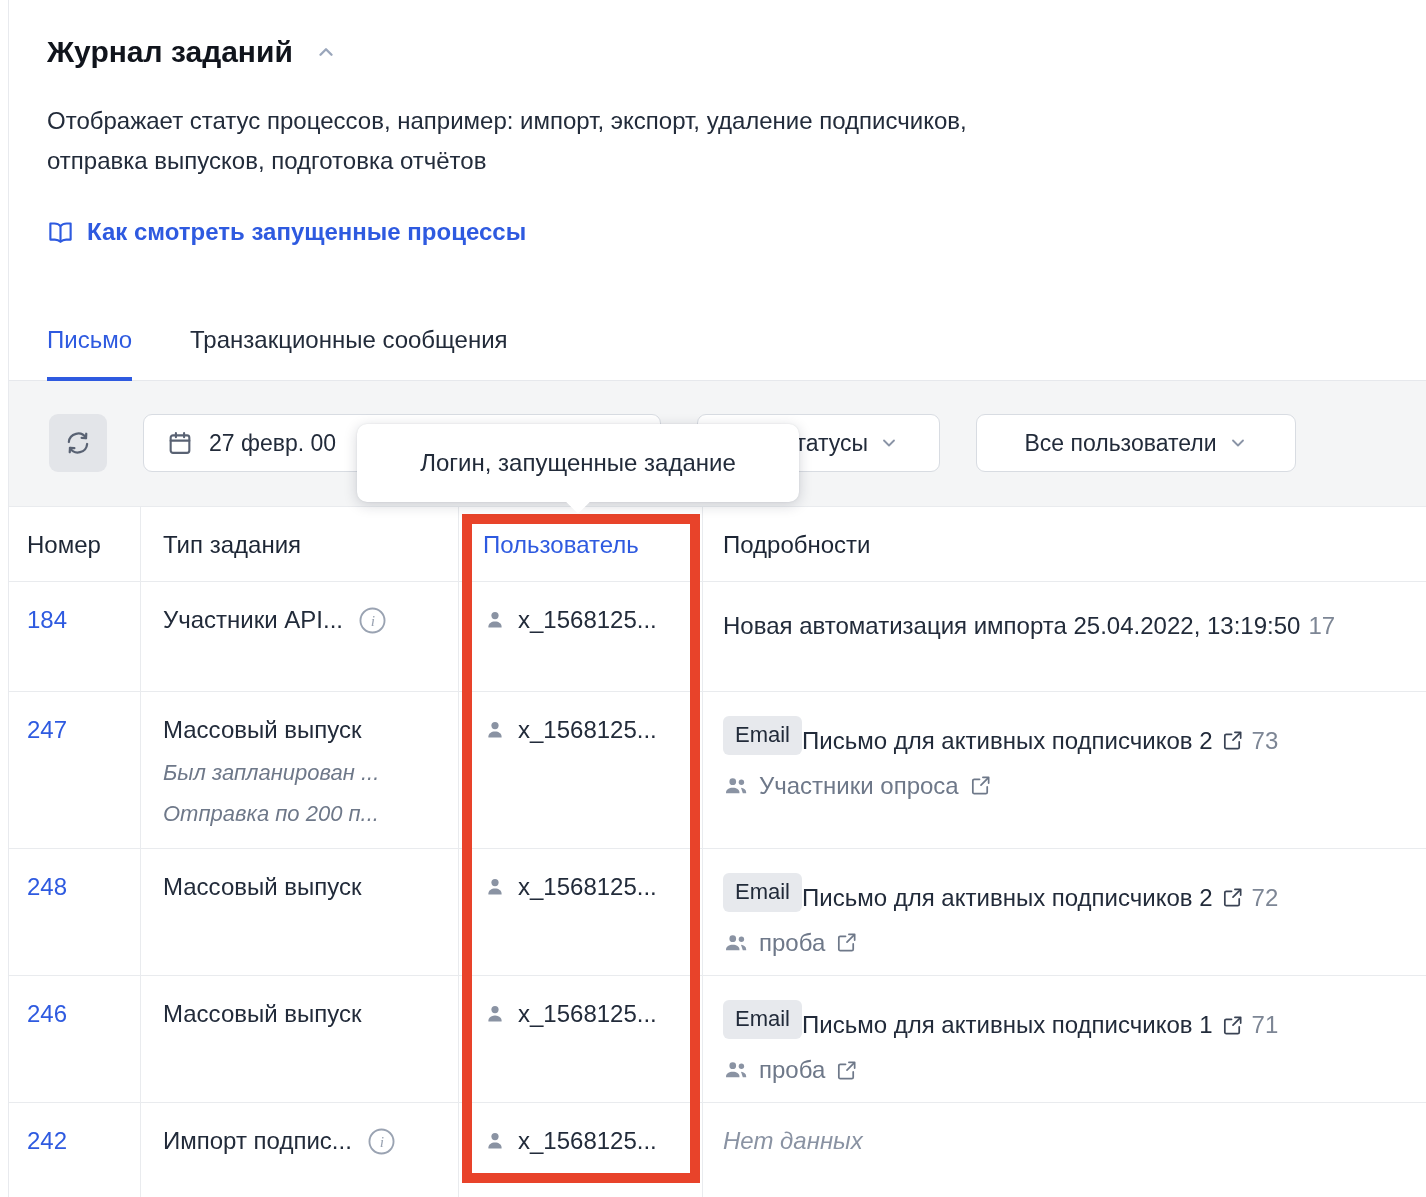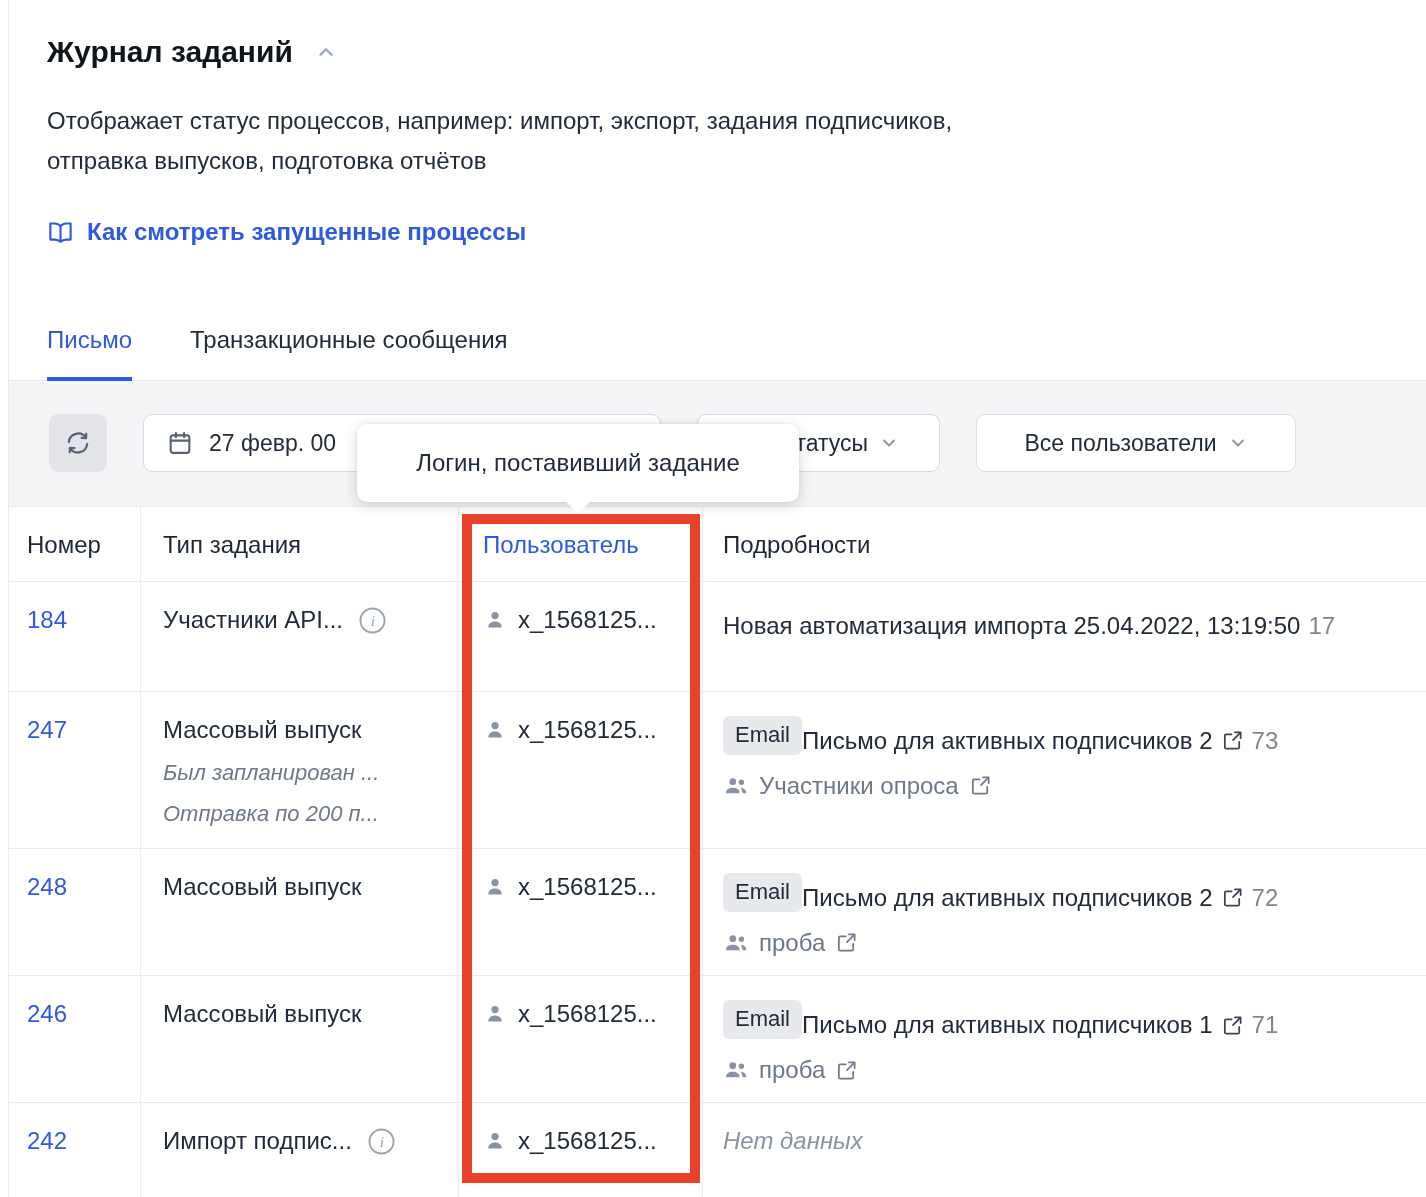--- a/index.html
+++ b/index.html
@@ -96,21 +96,21 @@
 
   <div class="head">
     <div class="page-title-row">
       <span class="page-title">Журнал заданий</span>
       <span class="collapse">
         <svg width="22" height="22" viewBox="0 0 24 24" fill="none" stroke="currentColor" stroke-width="2.6" stroke-linecap="round" stroke-linejoin="round">
             <polyline points="6 15 12 9 18 15"></polyline>
           </svg>
       </span>
     </div>
-    <p class="desc">Отображает статус процессов, например: импорт, экспорт, задания подписчиков, отправка выпусков, подготовка отчётов</p>
+    <p class="desc">Отображает статус процессов, например: импорт, экспорт, удаление подписчиков, отправка выпусков, подготовка отчётов</p>
     <div class="help">
       <svg width="27" height="27" viewBox="0 0 24 24" fill="none" stroke="currentColor" stroke-width="1.9" stroke-linejoin="round">
           <path d="M12 6.3C10.8 4.9 8.9 4 6.5 4H3v14.3h4c2 0 3.8.8 5 2 1.2-1.2 3-2 5-2h4V4h-3.5c-2.4 0-4.3.9-5.5 2.3z"></path>
           <line x1="12" y1="6.3" x2="12" y2="20"></line>
         </svg>
       <span>Как смотреть запущенные процессы</span>
     </div>
   </div>
 
   <div class="tabs">
@@ -383,14 +383,14 @@
         </div>
       </div>
       <div class="c4">
         <span class="empty">Нет данных</span>
       </div>
     </div>
 
   </div>
 </div>
 
-<div class="tooltip">Логин, поставивший задание</div>
+<div class="tooltip">Логин, запущенные задание</div>
 <div class="red-box"></div>
 
 </body></html>

